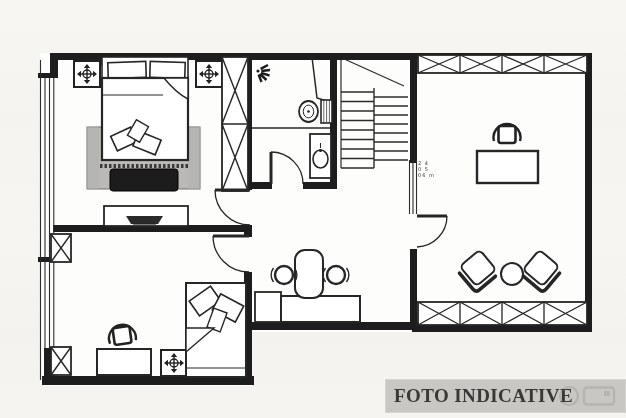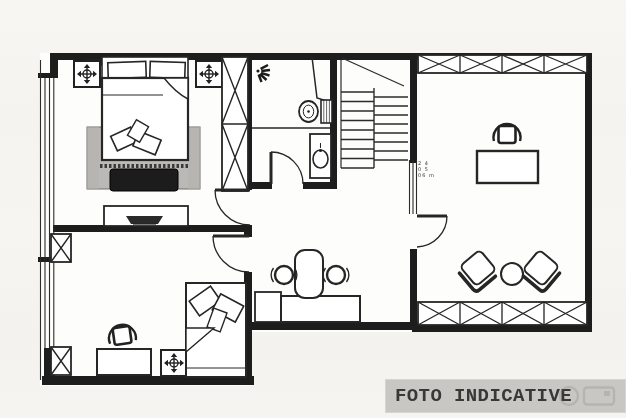--- a/index.html
+++ b/index.html
@@ -14,21 +14,21 @@
     font-family:"DejaVu Sans",sans-serif;font-size:5px;line-height:6px;
     color:#3a3a3a;letter-spacing:1px;filter:blur(.3px);white-space:nowrap;
   }
   .area-note span{display:block;}
   .banner{
     position:absolute;left:385px;top:379px;width:241px;height:34px;
     background:#c9c7c3;display:flex;align-items:center;justify-content:center;
     box-shadow:inset 0 0 0 1px rgba(255,255,255,.25);
   }
   .banner-label{
-    font-family:Liberation Mono, monospace;font-weight:700;font-size:19px;
+    font-family:Liberation Serif, serif;font-weight:700;font-size:19px;
     color:#3a3836;letter-spacing:.4px;margin-right:44px;white-space:nowrap;
   }
   .watermark{position:absolute;right:6px;top:5px;opacity:.2;}
 </style>
 </head>
 <body>
 
 <div class="screen">
 
   <svg class="plan-svg" width="626" height="418" viewBox="0 0 626 418">

